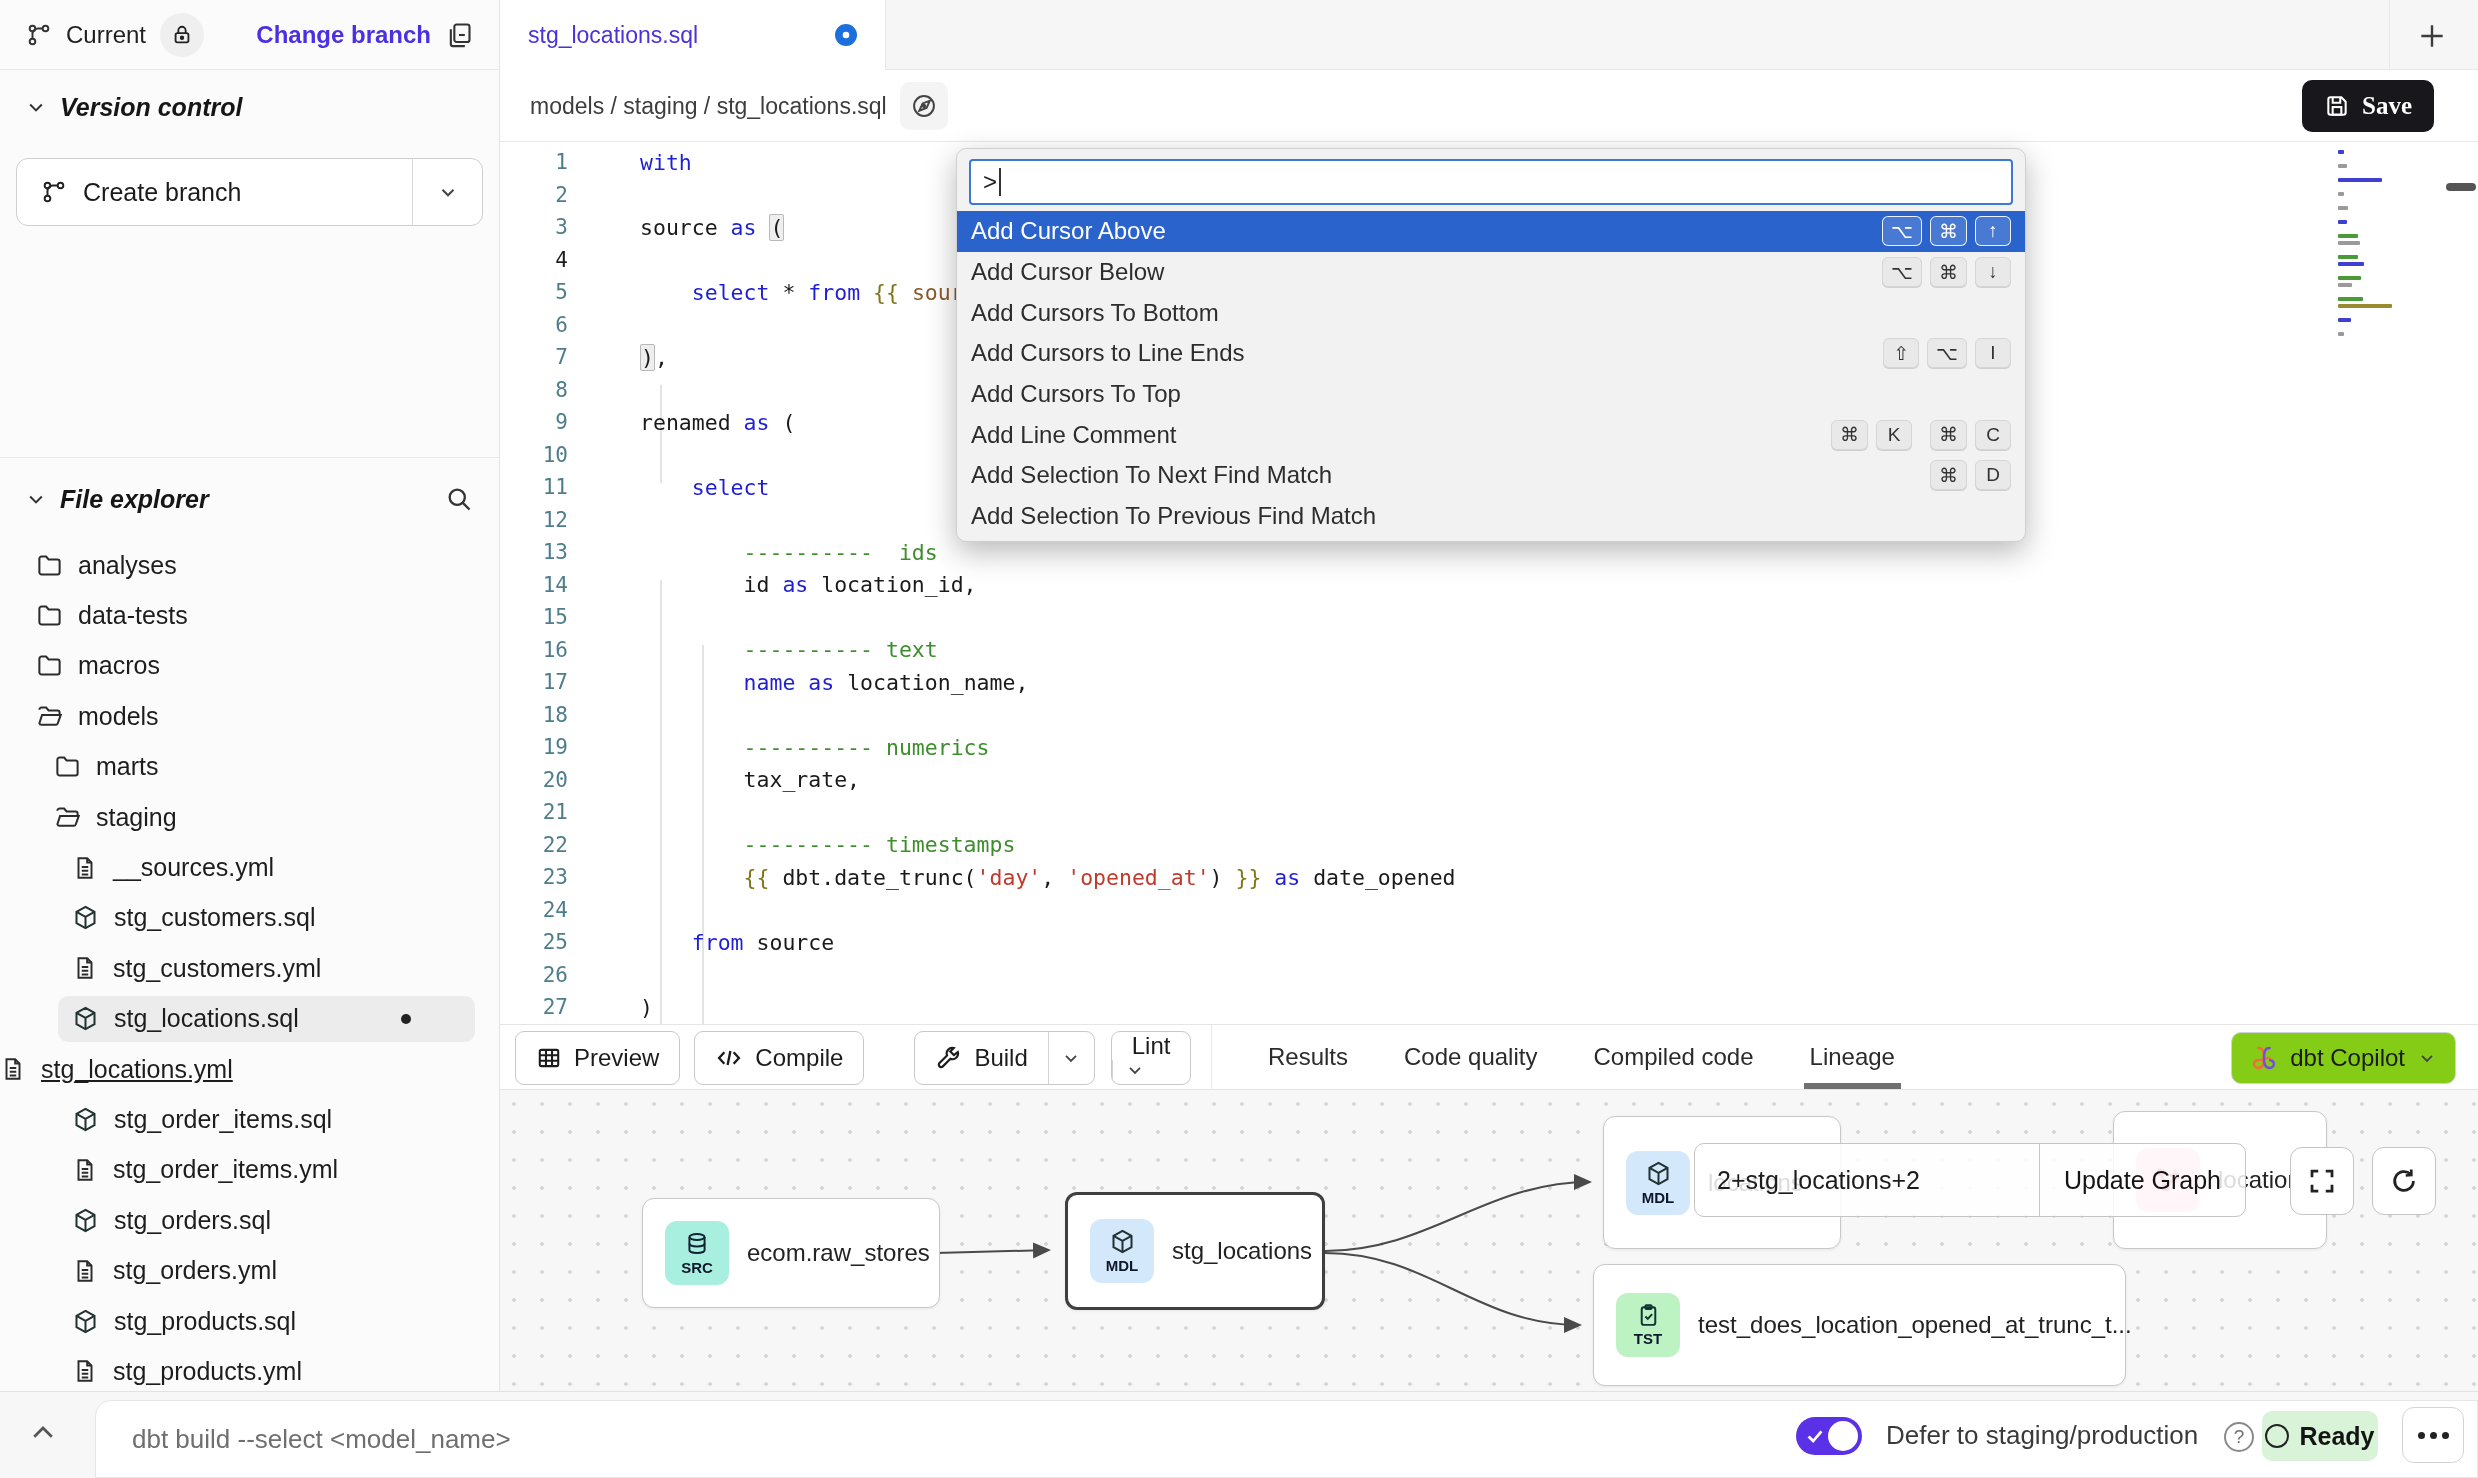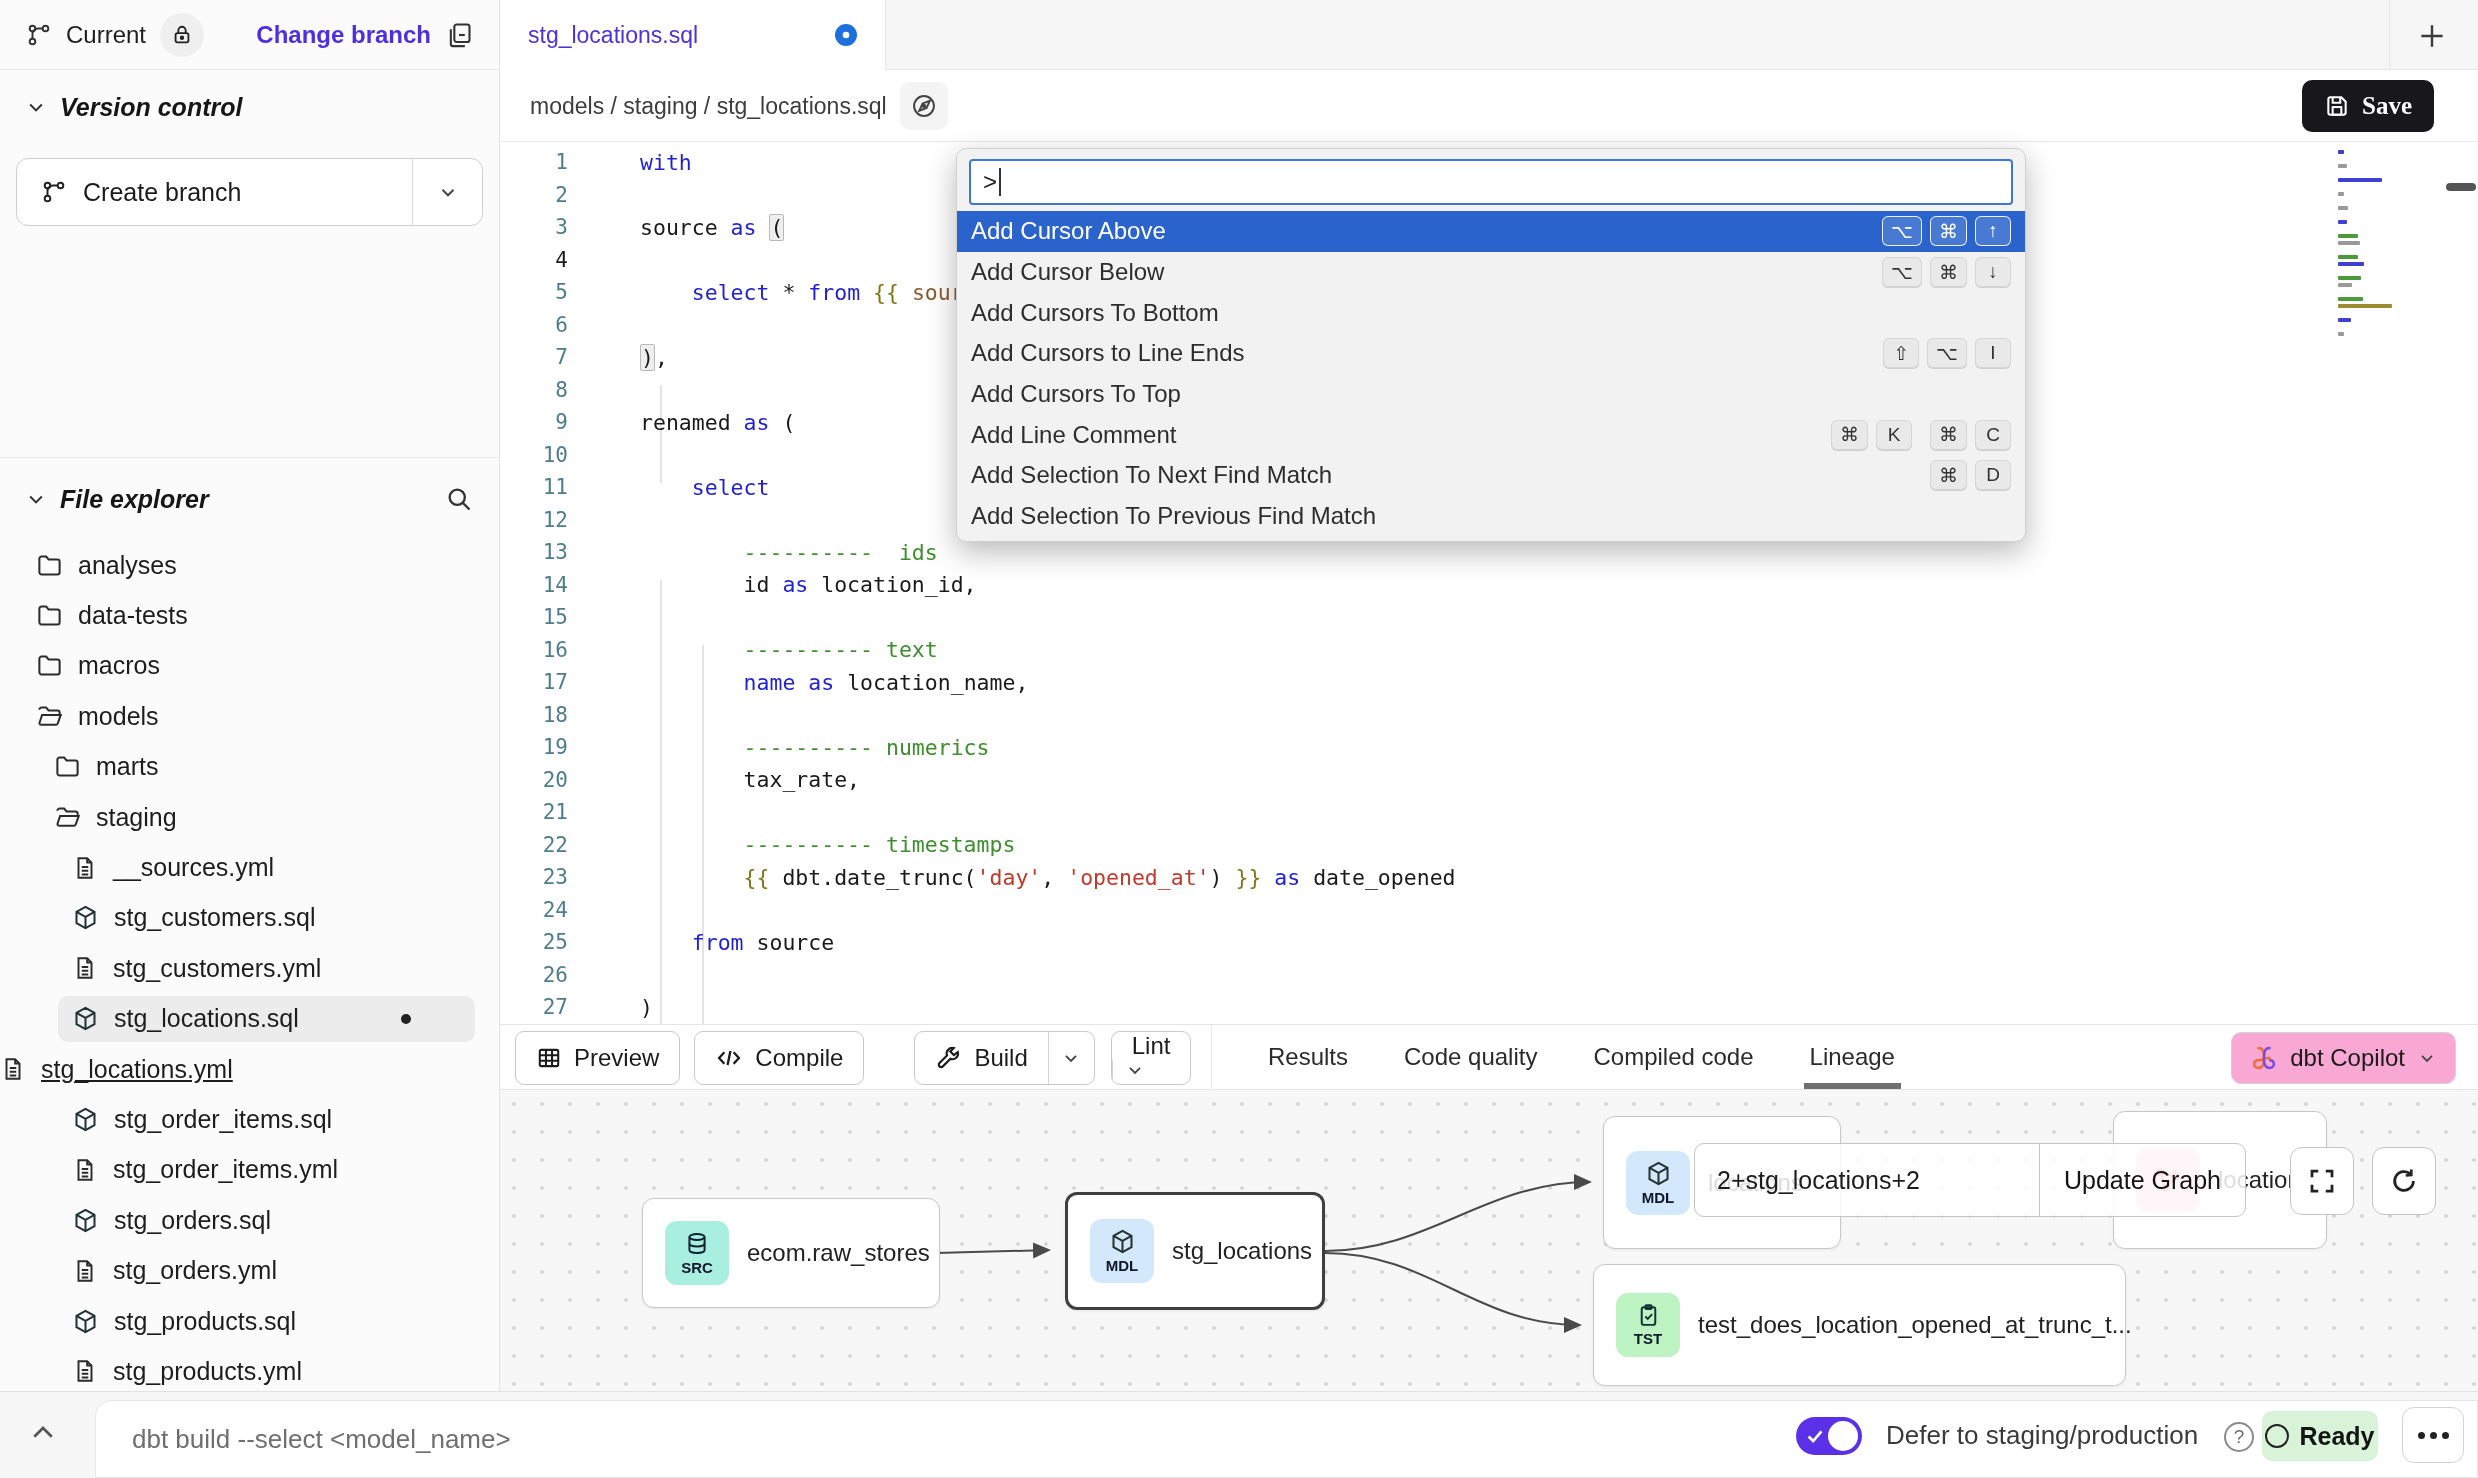--- a/index.html
+++ b/index.html
@@ -86,21 +86,21 @@
     border-top:1px solid #e5e5e5; border-bottom:1px solid #e5e5e5; }
   .pbtns { position:absolute; left:0; top:6px; display:flex; }
   .pbtn { height:54px; background:#fff; border:1.5px solid #c9c9c9; border-radius:9px; display:flex; align-items:center; cursor:pointer; }
   .pbtn .bl { display:flex; align-items:center; gap:12px; padding:0 20px; font-size:24px; color:#1c1c1c; }
   .pbtn .dd2 { align-self:stretch; width:46px; border-left:1.5px solid #d4d4d4; display:flex; align-items:center; justify-content:center; }
   .panel-sep { position:absolute; left:711px; top:0; width:1px; height:100%; background:#ebebeb; }
   .ptabs { position:absolute; left:768px; top:0; height:100%; display:flex; gap:56px; align-items:center; }
   .ptab { position:relative; height:100%; display:flex; align-items:center; font-size:24px; color:#2b2b2b; cursor:pointer; }
   .ptab .ul { position:absolute; left:-6px; right:-6px; bottom:0; height:6px; background:#707070; }
   .copilot { position:absolute; right:22px; top:7px; height:52px; border:1.5px solid #d2d2d2; border-radius:10px;
-    background:#f9a8d4; display:flex; align-items:center; gap:12px; padding:0 18px; font-size:24px; font-weight:500; cursor:pointer; }
+    background:#84cc16; display:flex; align-items:center; gap:12px; padding:0 18px; font-size:24px; font-weight:500; cursor:pointer; }
 
   
   .lineage { position:absolute; left:0; top:1090px; right:0; height:301px; background:#f7f7f7; overflow:hidden;
     background-image:radial-gradient(circle, #d7d7d7 1.8px, transparent 1.9px); background-size:28px 28px; }
   .edges { position:absolute; left:0; top:0; }
   .node { position:absolute; background:#fff; border:1.5px solid #c8c8c8; border-radius:12px;
     box-shadow:0 1px 3px rgba(0,0,0,.07); display:flex; align-items:center; padding-left:22px; gap:18px; cursor:pointer; z-index:1; }
   .node.sel { border:3px solid #3f3f3f; }
   .node .badge { width:64px; height:64px; border-radius:12px; display:flex; flex-direction:column; align-items:center; justify-content:center; gap:2px; flex:none; }
   .node .badge .bt { font-size:15px; font-weight:700; color:#0f172a; }

